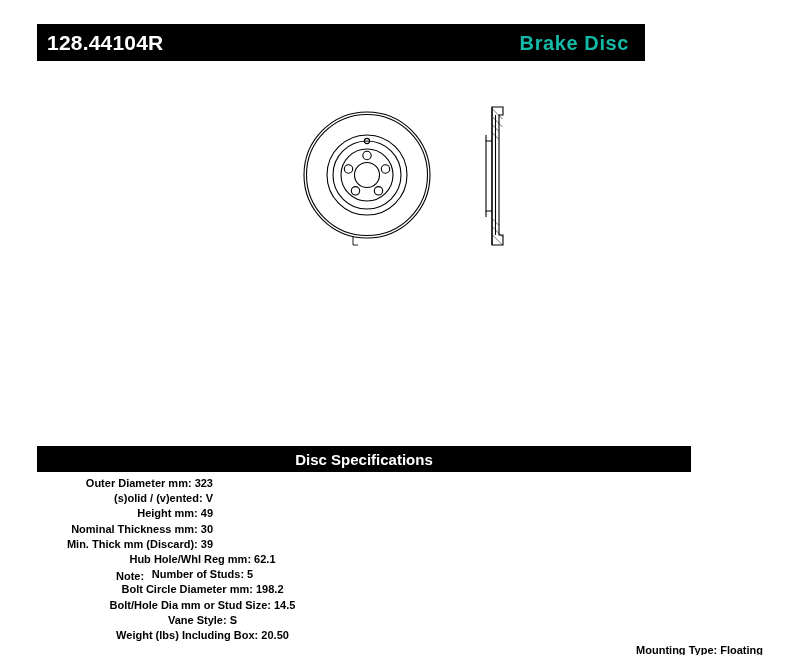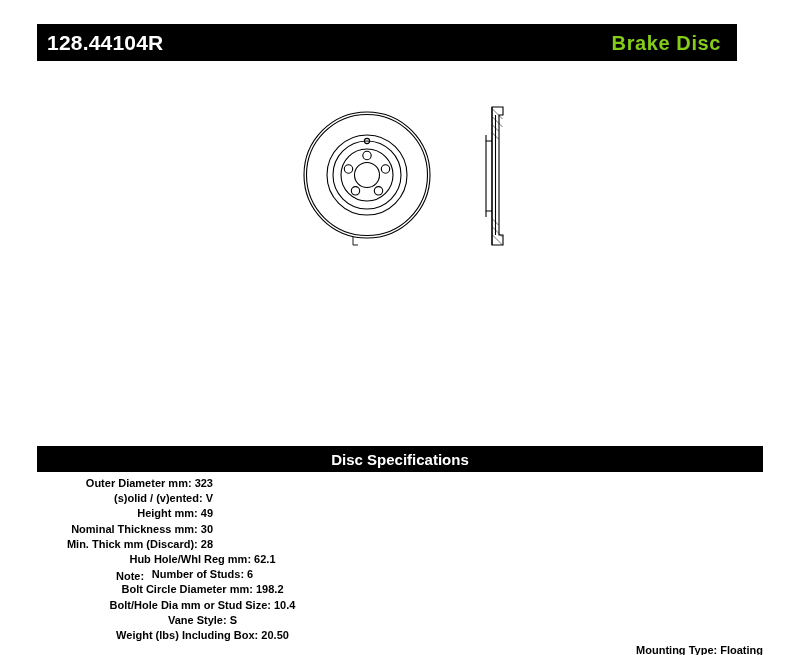--- a/index.html
+++ b/index.html
@@ -14,38 +14,38 @@
     color: #000000;
     position: relative;
     overflow: hidden;
   }
 
   
   .header-bar {
     position: absolute;
     left: 37px;
     top: 24px;
-    width: 700px;
+    width: 608px;
     height: 37px;
     background: #000000;
     display: flex;
     align-items: center;
     justify-content: space-between;
     box-sizing: border-box;
     padding: 0 16px 0 10px;
   }
   .part-number {
     color: #ffffff;
     font-size: 21px;
     font-weight: bold;
     letter-spacing: 0.2px;
     line-height: 1;
   }
   .product-type {
-    color: #84cc16;
+    color: #14b8a6;
     font-size: 20px;
     font-weight: bold;
     letter-spacing: 0.6px;
     line-height: 1;
   }
 
   
   .drawing-area {
     position: absolute;
     left: 37px;
@@ -57,21 +57,21 @@
     position: absolute;
     left: 250px;
     top: 25px;
   }
 
   
   .spec-title-bar {
     position: absolute;
     left: 37px;
     top: 446px;
-    width: 726px;
+    width: 654px;
     height: 26px;
     background: #000000;
     display: flex;
     align-items: center;
     justify-content: center;
   }
   .spec-title {
     color: #ffffff;
     font-size: 15px;
     font-weight: bold;
@@ -188,27 +188,27 @@
 <div class="spec-title-bar">
   <span class="spec-title">Disc Specifications</span>
 </div>
 
 <div class="spec-columns">
   <div class="col-left">
     <div class="spec-line">Outer Diameter mm: 323</div>
     <div class="spec-line">(s)olid / (v)ented: V</div>
     <div class="spec-line">Height mm: 49</div>
     <div class="spec-line">Nominal Thickness mm: 30</div>
-    <div class="spec-line">Min. Thick mm (Discard): 28</div>
+    <div class="spec-line">Min. Thick mm (Discard): 39</div>
   </div>
   <div class="col-mid">
     <div class="spec-line">Hub Hole/Whl Reg mm: 62.1</div>
-    <div class="spec-line">Number of Studs: 6</div>
+    <div class="spec-line">Number of Studs: 5</div>
     <div class="spec-line">Bolt Circle Diameter mm: 198.2</div>
-    <div class="spec-line">Bolt/Hole Dia mm or Stud Size: 10.4</div>
+    <div class="spec-line">Bolt/Hole Dia mm or Stud Size: 14.5</div>
     <div class="spec-line">Vane Style: S</div>
     <div class="spec-line">Weight (lbs) Including Box: 20.50</div>
   </div>
   <div class="col-right">
     <div class="spec-line">Mounting Type: Floating</div>
   </div>
 </div>
 
 <div class="note-row">
   <span class="note-label">Note:</span>

